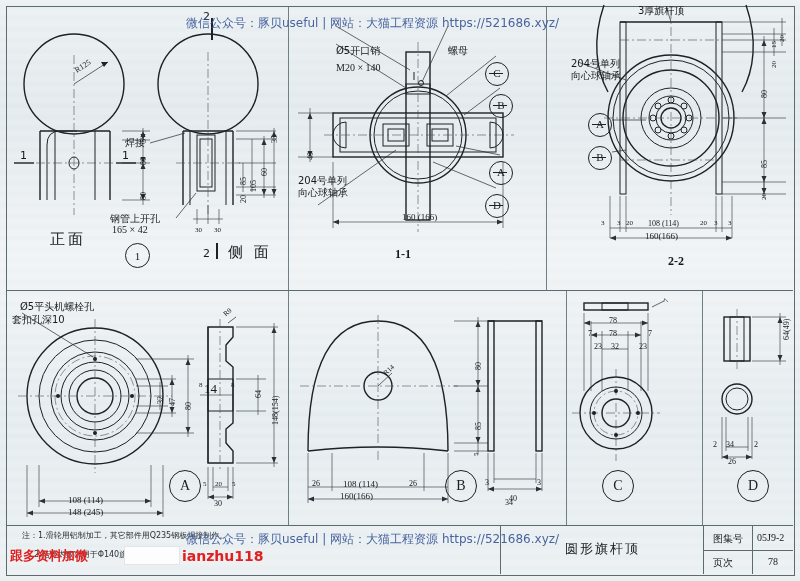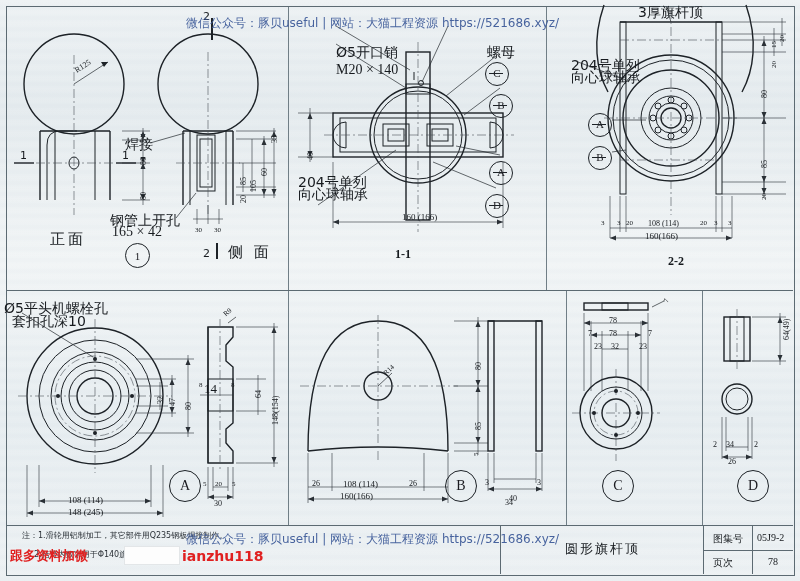--- a/index.html
+++ b/index.html
@@ -31,21 +31,21 @@
   .st2{fill:none;stroke:#1d2227;stroke-width:1.4;}
   .cen{fill:none;stroke:#4a5157;stroke-width:.6;stroke-dasharray:9 3 2 3;}
   .dimln{fill:none;stroke:#2a3036;stroke-width:.6;}
   .hatch{stroke:#2a3036;stroke-width:.5;}
   .lead{fill:none;stroke:#24292e;stroke-width:.7;}
 
   .tx{position:absolute;font-family:"Liberation Serif",serif;color:#161a1e;white-space:nowrap;}
   .cn{font-family:"DejaVu Sans",sans-serif;}
   .dim{font-size:8px;letter-spacing:0px;}
   .dimv{font-size:8px;transform-origin:0 0;transform:rotate(-90deg);}
-  .lbl{font-size:14px;}
+  .lbl{font-size:10px;}
   .big{font-size:15px;letter-spacing:3px;}
   .secname{font-size:12px;font-weight:bold;}
   .bub{position:absolute;border:1.2px solid #1d2227;border-radius:50%;
        display:flex;align-items:center;justify-content:center;
        font-size:11px;font-family:"Liberation Serif",serif;background:transparent;}
   .bubl{position:absolute;border-top:1px solid #1d2227;}
 
   .wm{position:absolute;white-space:nowrap;font-family:"DejaVu Sans",sans-serif;}
   .wm-top{font-size:12px;color:#3f5c9a;opacity:.95;}
   .wm-bot{font-size:12px;color:#3f5c9a;opacity:.95;}
@@ -214,21 +214,21 @@
     <polygon points="22,157 19.5,151 24.5,151" fill="#2a3036"></polygon>
 
     <line class="dimln" x1="45" y1="162" x2="45" y2="228"></line>
     <line class="dimln" x1="215" y1="162" x2="215" y2="228"></line>
     <line class="dimln" x1="45" y1="222" x2="215" y2="222"></line>
     <polygon points="45,222 51,219.5 51,224.5" fill="#2a3036"></polygon>
     <polygon points="215,222 209,219.5 209,224.5" fill="#2a3036"></polygon>
   </svg>
 
   <span class="tx lbl cn" style="left:336px;top:44px;">Ø5开口销</span>
-  <span class="tx lbl cn" style="left:448px;top:44px;margin-left:39px;">螺母</span>
+  <span class="tx lbl cn" style="left:448px;top:44px;">螺母</span>
   <span class="tx lbl" style="left:336px;top:62px;">M20 × 140</span>
   <span class="tx lbl cn" style="left:298px;top:174px;">204号单列</span>
   <span class="tx lbl cn" style="left:298px;top:186px;">向心球轴承</span>
   <span class="tx dimv" style="left:306px;top:160px;">40</span>
   <span class="tx dim" style="left:402px;top:212px;font-size:9px;">160 (166)</span>
 
   <div class="bub" style="left:485px;top:62px;width:22px;height:22px;">
     <span style="margin-bottom:3px;">C</span>
   </div>
   <div class="bubl" style="left:489px;top:73px;width:14px;"></div>
@@ -409,21 +409,21 @@
     <line class="dimln" x1="208" y1="176" x2="208" y2="208"></line>
     <line class="dimln" x1="213" y1="176" x2="213" y2="200"></line>
     <line class="dimln" x1="228" y1="176" x2="228" y2="200"></line>
     <line class="dimln" x1="233" y1="176" x2="233" y2="208"></line>
     <line class="dimln" x1="213" y1="196" x2="228" y2="196"></line>
     <line class="dimln" x1="208" y1="206" x2="233" y2="206"></line>
     <polygon points="208,206 214,203.5 214,208.5" fill="#2a3036"></polygon>
     <polygon points="233,206 227,203.5 227,208.5" fill="#2a3036"></polygon>
   </svg>
 
-  <span class="tx lbl cn" style="left:4px;top:300px;text-align:right;">Ø5平头机螺栓孔</span>
+  <span class="tx lbl cn" style="left:20px;top:300px;text-align:right;">Ø5平头机螺栓孔</span>
   <span class="tx lbl cn" style="left:12px;top:313px;">套扣孔深10</span>
 
   <span class="tx dimv" style="left:156px;top:404px;">32</span>
   <span class="tx dimv" style="left:168px;top:406px;">47</span>
   <span class="tx dimv" style="left:184px;top:410px;">80</span>
   <span class="tx dim" style="left:68px;top:495px;font-size:9px;">108 (114)</span>
   <span class="tx dim" style="left:68px;top:507px;font-size:9px;">148 (245)</span>
 
   <span class="tx dim" style="left:199px;top:381px;font-size:7px;">8</span>
   <span class="tx dim" style="left:204px;top:381px;font-size:13px;">14</span>

